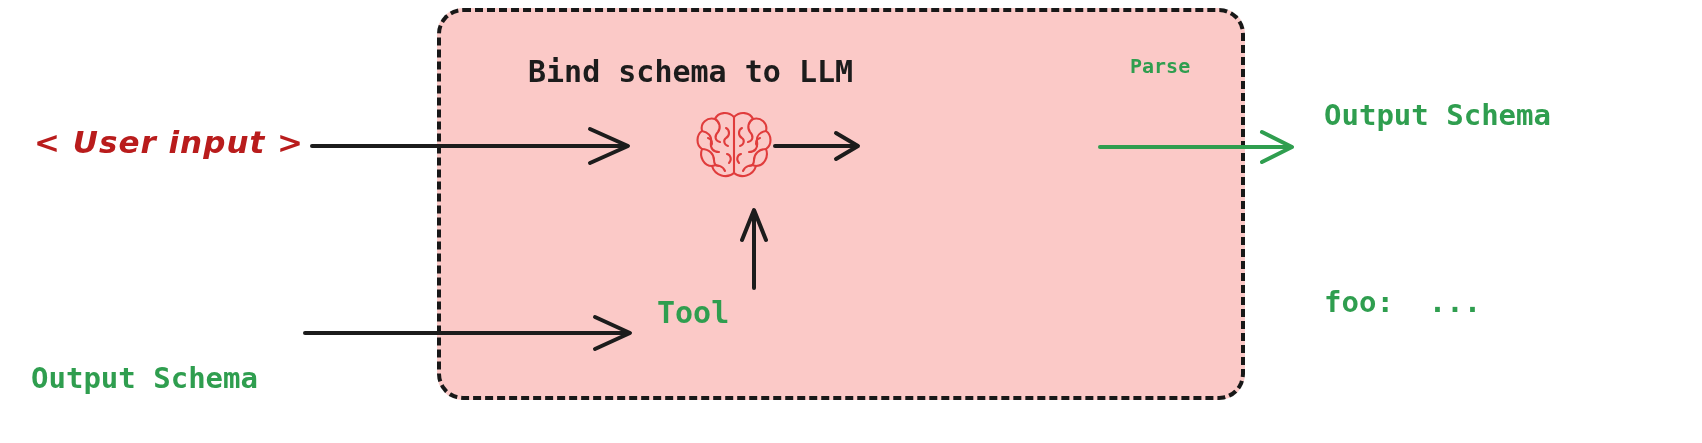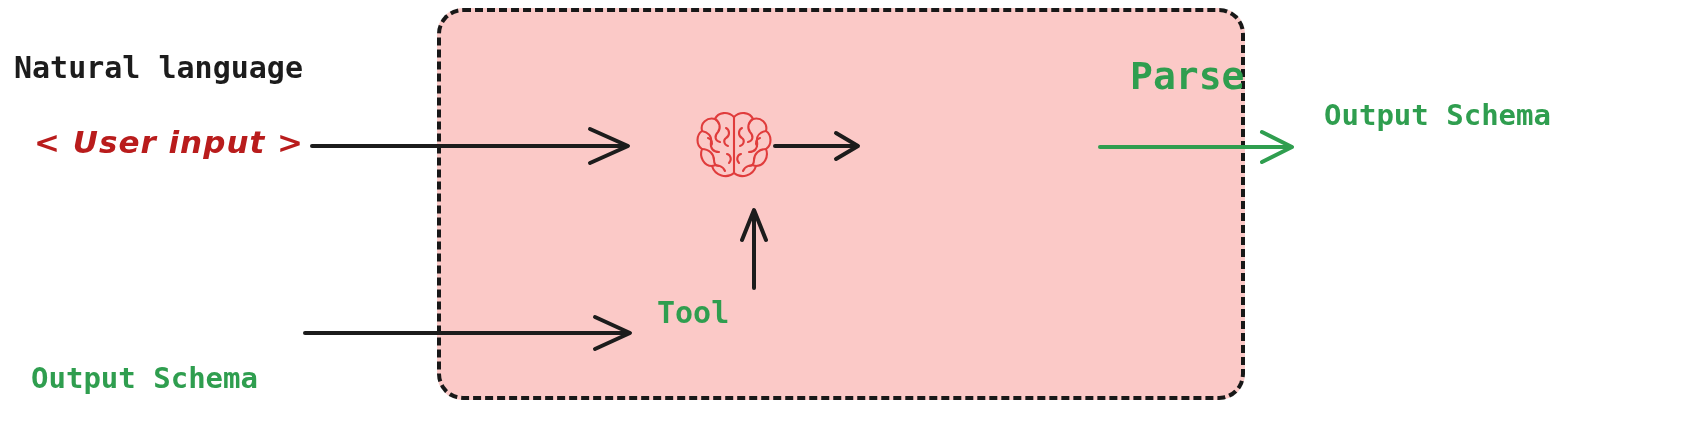--- a/index.html
+++ b/index.html
@@ -64,21 +64,21 @@
   }
 
   #bind-schema-label {
     left: 528px;
     top: 54px;
     font-size: 30px;
   }
   #parse-label {
     left: 1130px;
     top: 54px;
-    font-size: 38px;
+    font-size: 20px;
   }
   #answer-string-label {
     left: 878px;
     top: 125px;
     font-size: 31px;
   }
   #tool-label {
     left: 657px;
     top: 295px;
     font-size: 30px;
@@ -118,30 +118,30 @@
     height: 76px;
   }
 </style>
 </head>
 <body>
 
 <div id="canvas">
 
   <div class="llm-panel"></div>
 
-  <div class="abs mono" id="natural-language-label">Natural language</div>
 
   <div class="abs hand" id="user-input-label">&lt; User input &gt;</div>
 
   <div class="abs mono green schema-block" id="input-schema-block">
     <div>Output Schema</div>
     
     
   </div>
 
+  <div class="abs mono" id="bind-schema-label">Bind schema to LLM</div>
 
   <div class="abs mono green" id="parse-label">Parse</div>
 
 
   <div class="abs mono green" id="tool-label">Tool</div>
 
   <svg id="brain-icon" viewBox="0 0 82 76">
     <g fill="none" stroke="#e03c3c" stroke-width="2.1" stroke-linecap="round" stroke-linejoin="round">
       <path d="M41 9 C35 3, 25 4, 22 11 C14 9, 7 15, 9 23 C3 27, 3 37, 9 41 C6 49, 11 58, 19 58 C22 68, 34 71, 41 65"></path>
       <path d="M41 9 C47 3, 57 4, 60 11 C68 9, 75 15, 73 23 C79 27, 79 37, 73 41 C76 49, 71 58, 63 58 C60 68, 48 71, 41 65"></path>
@@ -159,20 +159,21 @@
       <path d="M34 46 C38 47, 39 52, 36 55"></path>
       <path d="M48 46 C44 47, 43 52, 46 55"></path>
       <path d="M15 30 C19 31, 20 35, 18 38"></path>
       <path d="M67 30 C63 31, 62 35, 64 38"></path>
     </g>
   </svg>
 
   <div class="abs mono green schema-block" id="output-schema-block">
     <div>Output Schema</div>
     <span class="spacer-line"></span>
+    <div>foo:  ...</div>
     
   </div>
 
   <svg id="arrow-layer" viewBox="0 0 1702 443">
 
     <g>
       <line x1="312" y1="146" x2="625" y2="146" stroke="#1c1c1c" stroke-width="4" stroke-linecap="round"></line>
       <polyline points="590,129 628,146 590,163" fill="none" stroke="#1c1c1c" stroke-width="4" stroke-linecap="round" stroke-linejoin="round"></polyline>
     </g>
 

